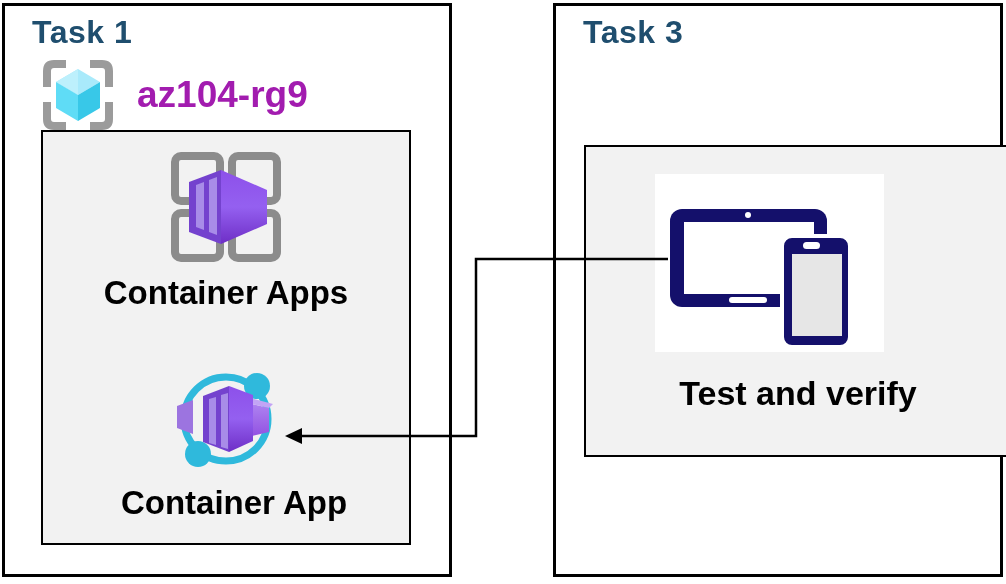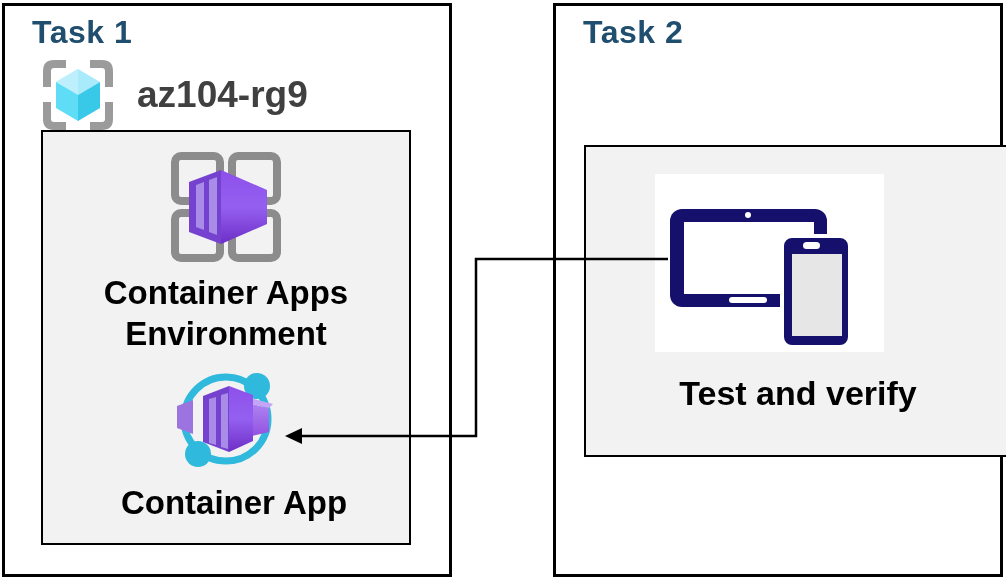--- a/index.html
+++ b/index.html
@@ -13,21 +13,21 @@
   }
   #task1-box{left:2px;}
   #task2-box{left:553px;}
   .task-title{
     position:absolute;left:27px;top:8px;
     font-size:32px;font-weight:700;color:#1F4E6E;letter-spacing:0.5px;
   }
   .rg-row{
     position:absolute;left:34px;top:52px;display:flex;align-items:center;gap:20px;
   }
-  .rg-name{font-size:37px;font-weight:700;color:#404040;}
+  .rg-name{font-size:37px;font-weight:700;color:#a21caf;}
   .panel{
     position:absolute;background:#F2F2F2;border:2px solid #000;box-sizing:border-box;
   }
   #task1-panel{left:36px;top:124px;width:370px;height:415px;}
   #task2-panel{left:28px;top:139px;width:428px;height:312px;}
   .center-x{position:absolute;left:50%;transform:translateX(-50%);}
   .icon-block{line-height:0;}
   .panel-label{
     position:absolute;width:100%;text-align:center;
     font-size:33px;font-weight:700;color:#000;line-height:41px;
@@ -92,21 +92,20 @@
           </defs>
           <polygon points="56,24 102,44 102,78 56,98" fill="url(#envR)"></polygon>
           <polygon points="24,36 56,24 56,98 24,86" fill="#7442CE"></polygon>
           <polygon points="31,39 39,36 39,84 31,81" fill="#A88CE8"></polygon>
           <polygon points="44,34 52,31 52,89 44,86" fill="#A88CE8"></polygon>
         </svg>
       </span>
 
       <div class="panel-label" id="cae-label">
         <div>Container Apps</div>
-        <div>Environment</div>
       </div>
 
       <span class="center-x icon-block" id="app-icon">
         <svg width="106" height="106" viewBox="0 0 106 106">
           <defs>
             <linearGradient id="appR" x1="0" y1="0" x2="0" y2="1">
               <stop offset="0" stop-color="#8D50EA"></stop>
               <stop offset="0.5" stop-color="#9460F0"></stop>
               <stop offset="1" stop-color="#6E2EC6"></stop>
             </linearGradient>
@@ -126,21 +125,21 @@
           <polygon points="36,33 43,31 43,79 36,77" fill="#A88CE8"></polygon>
           <polygon points="48,29 55,27 55,83 48,81" fill="#A88CE8"></polygon>
         </svg>
       </span>
 
       <div class="panel-label" id="app-label">Container App</div>
     </div>
   </div>
 
   <div class="task-box" id="task2-box">
-    <div class="task-title">Task 2</div>
+    <div class="task-title">Task 3</div>
 
     <div class="panel" id="task2-panel">
       <div id="devices-plate">
         <span class="icon-block">
           <svg width="229" height="178" viewBox="0 0 229 178">
             <g>
               <rect x="15" y="35" width="157" height="98" rx="12" fill="#14106B"></rect>
               <rect x="29" y="48" width="130" height="72" fill="#ffffff"></rect>
               <circle cx="93" cy="41" r="3" fill="#ffffff"></circle>
               <rect x="74" y="123" width="38" height="6" rx="3" fill="#ffffff"></rect>

